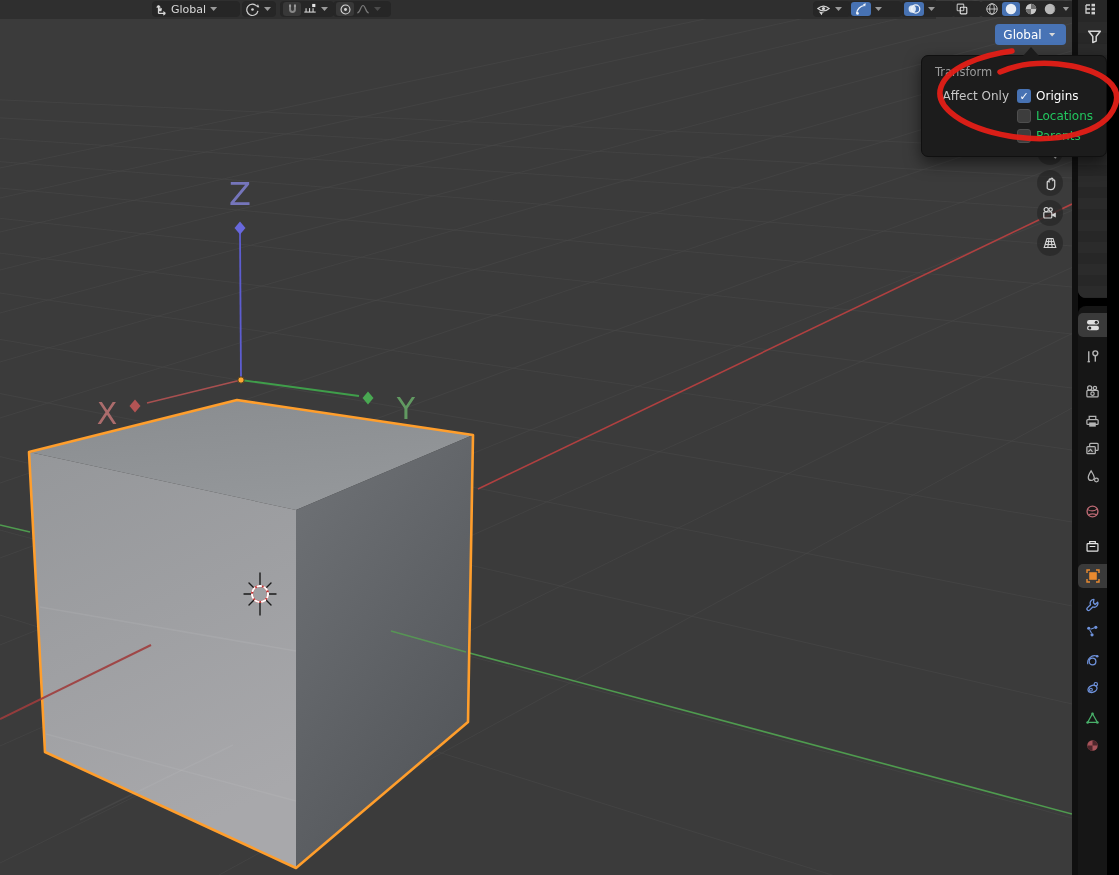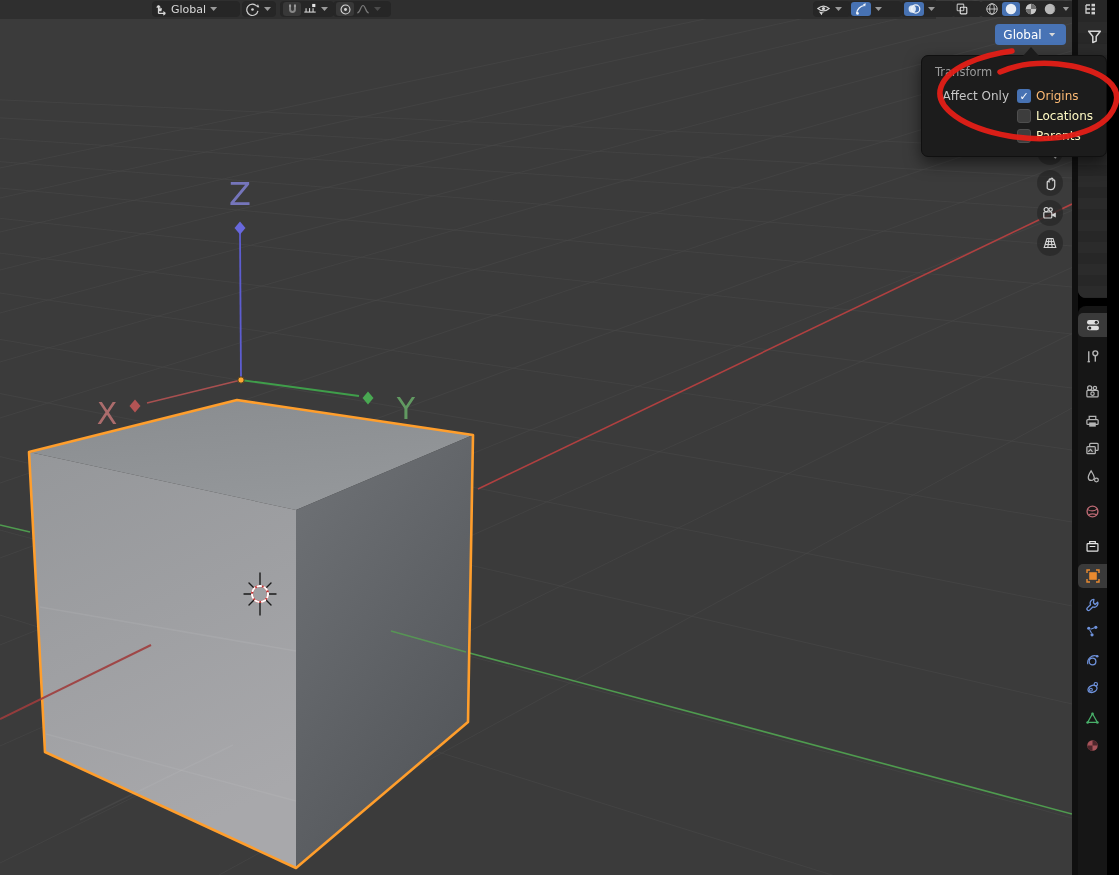--- a/index.html
+++ b/index.html
@@ -28,22 +28,22 @@
   #popover{position:absolute;left:921px;top:55px;width:184px;height:100px;background:#1c1c1c;
     border:1px solid #101010;border-radius:7px;box-shadow:0 6px 16px rgba(0,0,0,.55);z-index:40;font-size:12px;}
   #popover .title{position:absolute;left:13px;top:9px;color:#9b9b9b;font-size:11.5px;}
   .pop-row{position:absolute;left:0;height:18px;width:184px;display:flex;align-items:center;}
   .pop-label{width:87px;text-align:right;color:#c6c6c6;}
   .cbx{width:14px;height:14px;border-radius:3px;margin-left:8px;display:flex;align-items:center;
     justify-content:center;font-size:11px;color:#fff;}
   .cbx.checked{background:#4772b3;}
   .cbx.un{background:#3d3d3d;border:1px solid #4e4e4e;box-sizing:border-box;}
   .cbx-label{margin-left:5px;}
-  .lab-on{color:#fdba74;}
-  .lab-off{color:#fef9c3;}
+  .lab-on{color:#ffffff;}
+  .lab-off{color:#22c55e;}
   
   .navbtn{position:absolute;left:1037px;width:26px;height:26px;border-radius:50%;
     background:rgba(41,41,41,.8);display:flex;align-items:center;justify-content:center;z-index:6;}
   
   #gap{position:absolute;left:1072px;top:0;width:6px;height:875px;background:#101010;z-index:3;}
   #outliner{position:absolute;left:1078px;top:0;width:29px;height:298px;background:#272727;
     border-radius:0 0 0 8px;z-index:4;overflow:hidden;}
   #outliner .bands{position:absolute;left:0;top:22px;width:29px;height:276px;
     background:repeating-linear-gradient(180deg,#2b2b2b 0 11px,#272727 11px 22px);}
   #props{position:absolute;left:1078px;top:306px;width:29px;height:569px;background:#161616;

